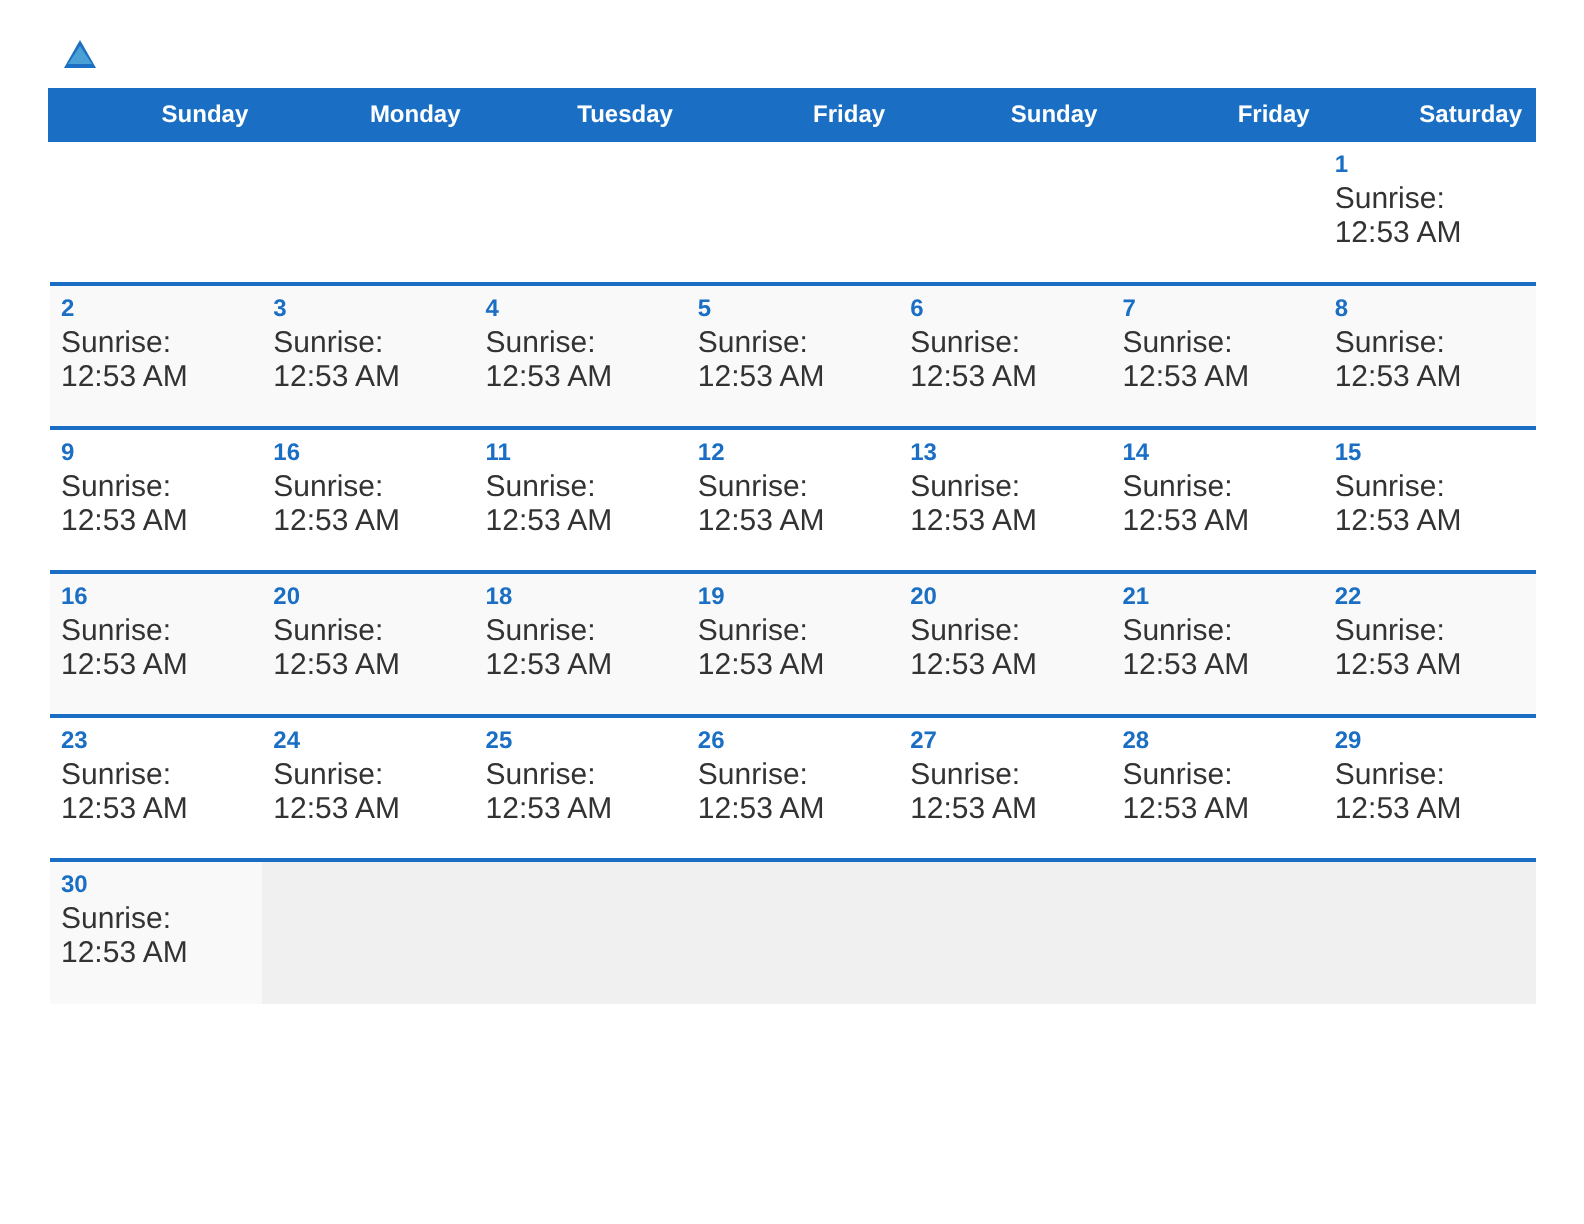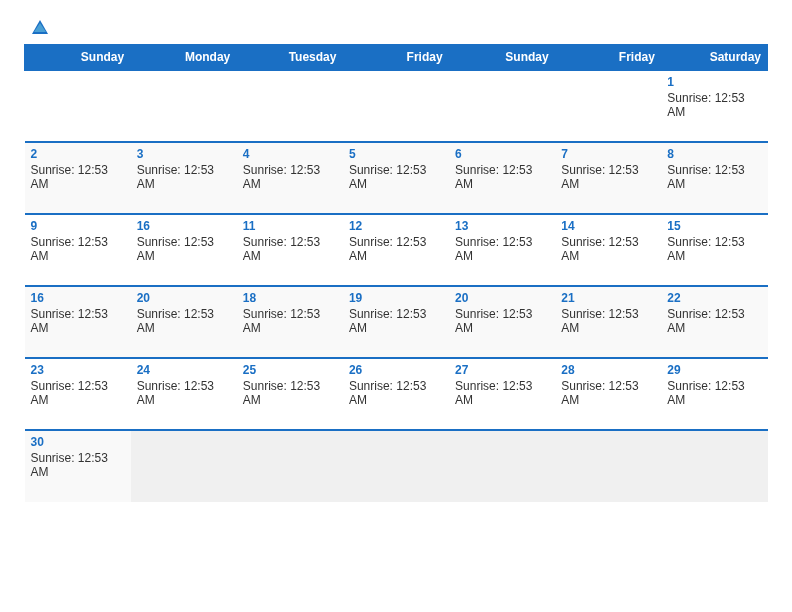--- a/index.html
+++ b/index.html
@@ -98,21 +98,21 @@
 
     .day-number {
       font-size: 12px;
       font-weight: bold;
       color: #1a6fc4;
       display: block;
       margin-bottom: 2px;
     }
 
     .day-info {
-      font-size: 12px;
+      font-size: 15px;
       color: #333;
     }
 
     .empty-cell {
       background: #f5f5f5;
     }
 
     .calendar tbody tr:last-child td {
       border-bottom: none;
       margin-top: 20px;

